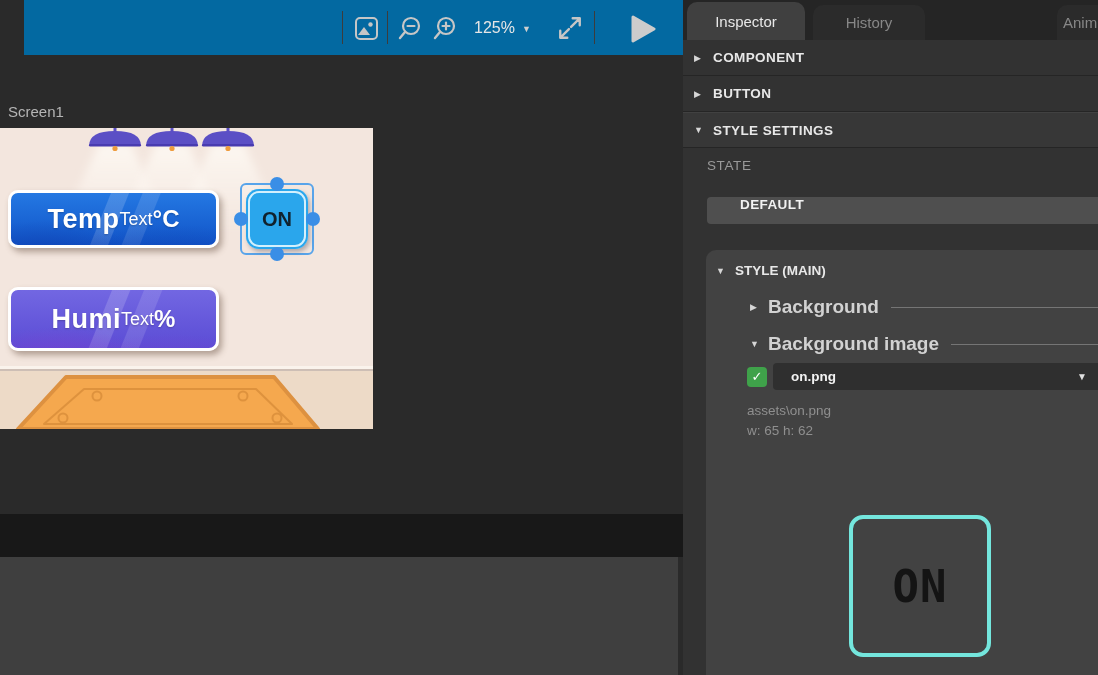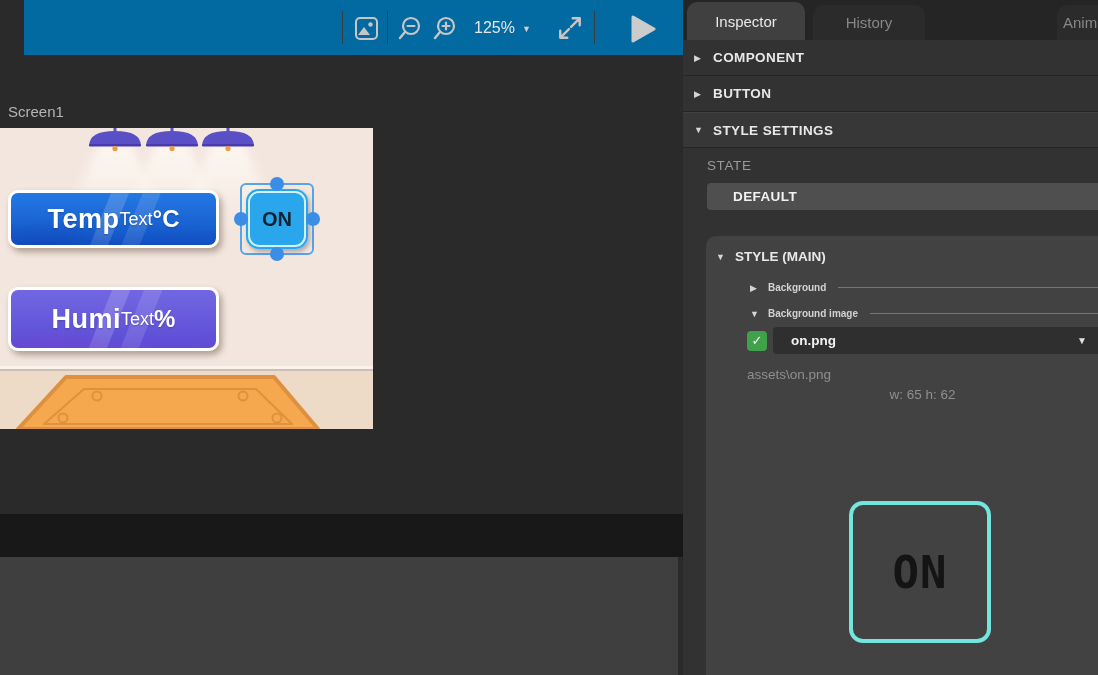--- a/index.html
+++ b/index.html
@@ -69,44 +69,44 @@
   .tab-anim         { left:374px; width:41px;  height:35px; justify-content:flex-start; padding-left:6px; border-radius:10px 0 0 0; }
 
   .sec-row { display:flex; align-items:center; height:36px; padding-left:11px; gap:8px;
              border-bottom:1px solid #252525; cursor:pointer; }
   .sec-style { background:#373737; border-top:1px solid #414141; }
   .tri { font-size:9px; color:#d6d6d6; width:11px; flex:none; }
   .sec-label { font-weight:bold; font-size:13.5px; color:#e8e8e8; letter-spacing:.4px; }
 
   .state-block { margin:10px 0 0 24px; }
   .state-label { font-size:13.5px; color:#999999; letter-spacing:.6px; }
-  .state-dropdown { margin-top:10px; height:27px; background:#4f4f4f; border-radius:4px 0 0 4px;
-                    display:flex; align-items:center; padding-left:26px; cursor:pointer; }
+  .state-dropdown { margin-top:24px; height:27px; background:#4f4f4f; border-radius:4px 0 0 4px;
+                    display:flex; align-items:flex-start; padding-left:33px; cursor:pointer; }
   .state-value { font-weight:bold; font-size:13.5px; color:#f2f2f2; letter-spacing:.4px; }
 
   .style-main { position:relative; margin-left:23px; margin-top:26px; height:443px;
                 background:#424242; border-radius:10px 0 0 0; }
   .sm-header { display:flex; align-items:center; gap:8px; padding:13px 0 0 10px;
                font-weight:bold; font-size:13.5px; color:#e8e8e8; cursor:pointer; }
   .prop-row { display:flex; align-items:center; gap:7px; margin-left:44px; cursor:pointer; }
   .row-bg    { margin-top:18px; }
   .row-bgimg { margin-top:15px; }
-  .prop-label { font-weight:bold; font-size:10px; color:#d2d2d2; }
+  .prop-label { font-weight:bold; font-size:19px; color:#d2d2d2; }
   .rule { flex:1; height:1px; background:#757575; margin-left:5px; }
   .bg-image-label { margin:11px 0 0 71px; font-size:13.5px; color:#a9a9a9; }
   .control-row { display:flex; align-items:center; margin:8px 0 0 41px; gap:6px; }
   .checkbox { width:20px; height:20px; flex:none; background:#3fa24a; border-radius:4px;
               display:flex; align-items:center; justify-content:center; cursor:pointer; }
   .check-glyph { color:#ffffff; font-size:13px; font-weight:bold; }
   .dropdown { flex:1; height:27px; background:#2f2f2f; border-radius:4px 0 0 4px; position:relative;
               display:flex; align-items:center; padding-left:18px; cursor:pointer; }
   .dd-value { font-weight:bold; font-size:13.5px; color:#f2f2f2; }
   .dd-caret { position:absolute; right:11px; top:8px; font-size:10px; color:#e0e0e0; }
   .asset-path { margin:13px 0 0 41px; font-size:13.5px; color:#8f8f8f; }
-  .asset-dims { margin:5px 0 0 41px; font-size:13.5px; color:#8f8f8f;text-align:center; }
+  .asset-dims { margin:5px 0 0 41px; font-size:13.5px; color:#8f8f8f; }
   .preview { position:absolute; left:143px; top:265px; width:142px; height:142px;
              border:4px solid #74e6dd; border-radius:14px;
              display:flex; align-items:center; justify-content:center; }
   .preview-text { font-family:"DejaVu Sans Mono","Liberation Mono",monospace; font-weight:bold;
                   font-size:44px; color:#141414; letter-spacing:1px; }
 </style>
 </head>
 <body>
 
 <div class="app">

